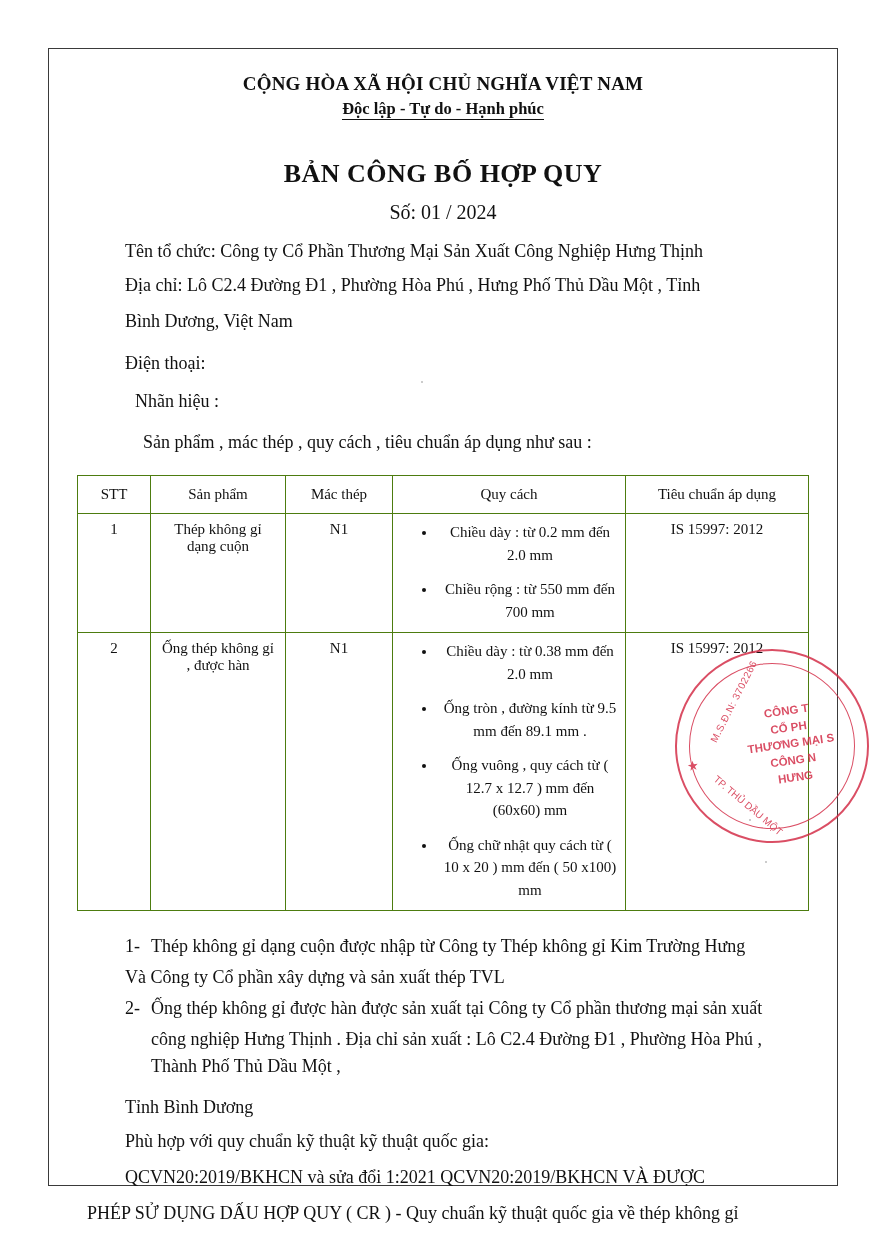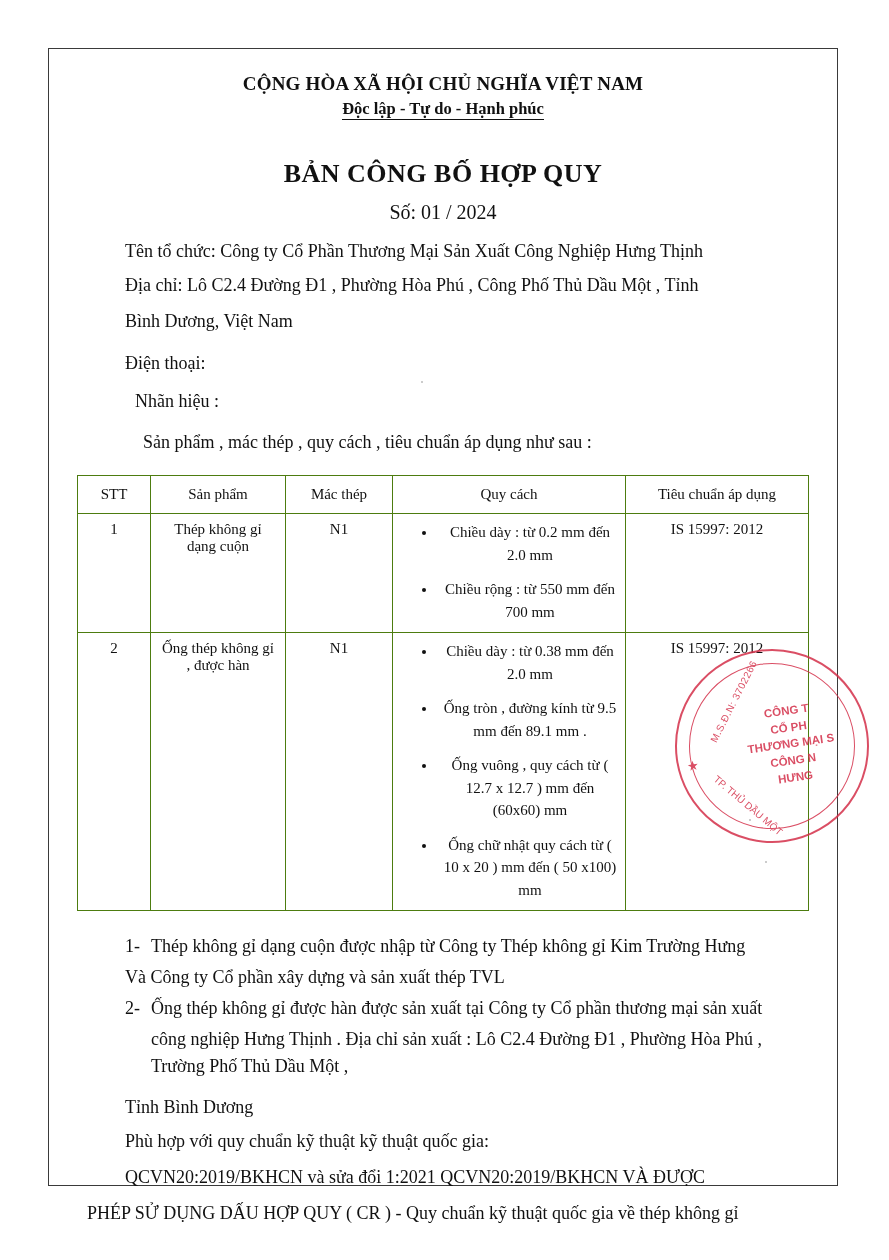--- a/index.html
+++ b/index.html
@@ -219,21 +219,21 @@
 <div class="page-frame">
   <div class="doc-body">
 
     <div class="nation-title">CỘNG HÒA XÃ HỘI CHỦ NGHĨA VIỆT NAM</div>
     <div class="nation-sub"><span>Độc lập - Tự do - Hạnh phúc</span></div>
 
     <div class="main-title">BẢN CÔNG BỐ HỢP QUY</div>
     <div class="doc-number">Số: 01 / 2024</div>
 
     <div class="para indent-1">Tên tổ chức: Công ty Cổ Phần Thương Mại Sản Xuất Công Nghiệp Hưng Thịnh</div>
-    <div class="para indent-1" style="margin-top:6px;">Địa chỉ: Lô C2.4 Đường Đ1 , Phường Hòa Phú , Công Phố Thủ Dầu Một , Tỉnh</div>
+    <div class="para indent-1" style="margin-top:6px;">Địa chỉ: Lô C2.4 Đường Đ1 , Phường Hòa Phú , Hưng Phố Thủ Dầu Một , Tỉnh</div>
     <div class="para indent-1" style="margin-top:8px;">Bình Dương, Việt Nam</div>
     <div class="para indent-1">Điện thoại:</div>
 
     <div class="para indent-2" style="margin-top:10px;">Nhãn hiệu :</div>
     <div class="para indent-3" style="margin-top:14px;">Sản phẩm , mác thép , quy cách , tiêu chuẩn áp dụng như sau :</div>
 
     <table class="spec">
       <thead>
         <tr>
           <th class="col-stt">STT</th>
@@ -278,21 +278,21 @@
         <div class="note-num">1-</div>
         <div class="note-text">Thép không gỉ dạng cuộn được nhập từ Công ty Thép không gỉ Kim Trường Hưng</div>
       </div>
       <div class="note-cont">Và Công ty Cổ phần xây dựng và sản xuất thép TVL</div>
 
       <div class="note-item" style="margin-top:4px;">
         <div class="note-num">2-</div>
         <div class="note-text">Ống thép không gỉ được hàn được sản xuất tại Công ty Cổ phần thương mại sản xuất</div>
       </div>
       <div class="note-cont2">công nghiệp Hưng Thịnh . Địa chỉ sản xuất : Lô C2.4 Đường Đ1 , Phường Hòa Phú ,</div>
-      <div class="note-cont2">Trường Phố Thủ Dầu Một ,</div>
+      <div class="note-cont2">Thành Phố Thủ Dầu Một ,</div>
     </div>
 
     <div class="tail">
       <div class="tail-line" style="margin-top:14px;">Tỉnh Bình Dương</div>
       <div class="tail-line">Phù hợp với quy chuẩn kỹ thuật kỹ thuật quốc gia:</div>
       <div class="tail-block">QCVN20:2019/BKHCN và sửa đổi 1:2021  QCVN20:2019/BKHCN VÀ ĐƯỢC</div>
       <div class="tail-block tail-block2">PHÉP SỬ DỤNG DẤU HỢP QUY ( CR ) -  Quy chuẩn kỹ thuật quốc gia về thép không gỉ</div>
     </div>
 
   </div>

